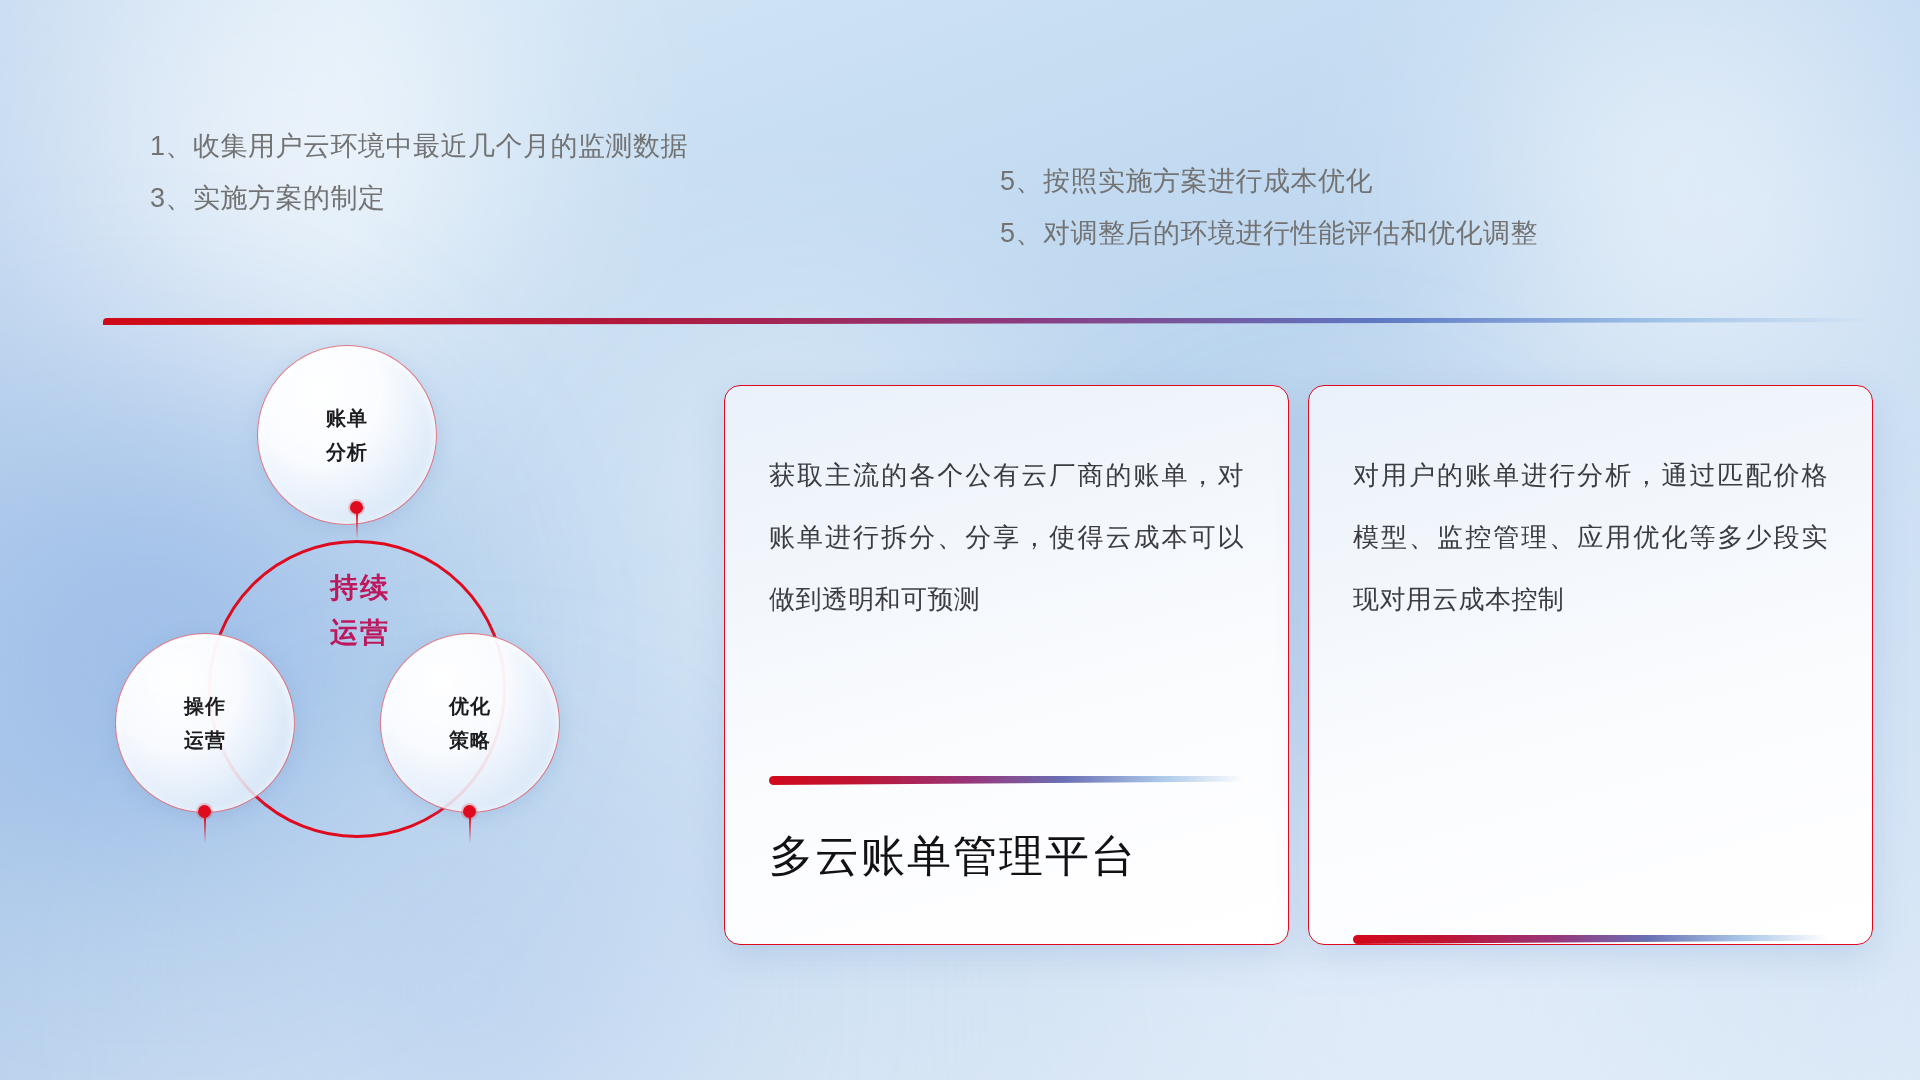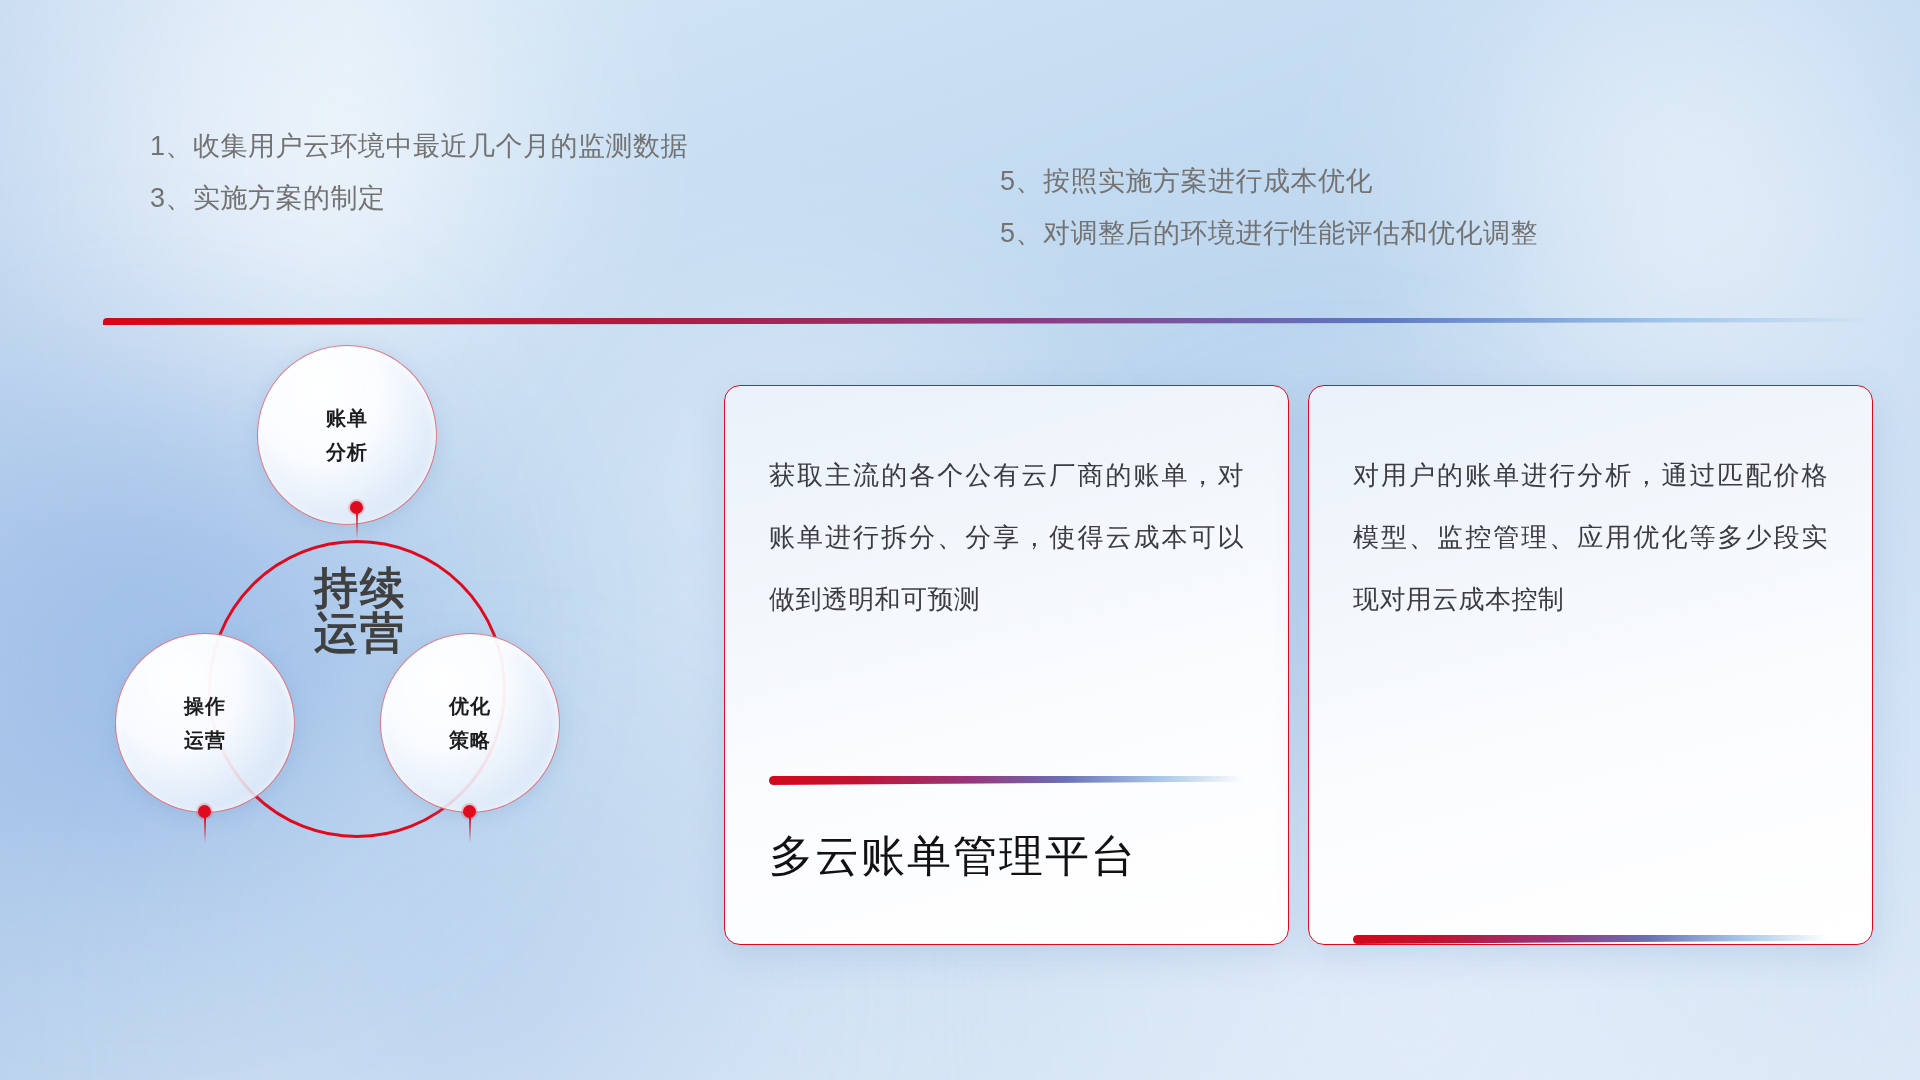--- a/index.html
+++ b/index.html
@@ -75,21 +75,21 @@
     text-align:center;
   }
   .b-top{ left:157px; top:-10px; width:180px; height:180px; }
   .b-left{ left:15px; top:278px; width:180px; height:180px; }
   .b-right{ left:280px; top:278px; width:180px; height:180px; }
   .b-label{
     color:#1d1d1f; font-size:20px; font-weight:700; line-height:34px; letter-spacing:1px;text-align:right;
   }
   .center-label{
     position:absolute; left:195px; top:210px; width:130px;
-    text-align:center; color:#404040; font-size:44px; font-weight:700;
+    text-align:center; color:#be185d; font-size:28px; font-weight:700;
     line-height:45px; letter-spacing:2px;
   }
   .dot{
     position:absolute; width:13px; height:13px; border-radius:50%;
     background:#e00a1e; box-shadow:0 0 0 2px rgba(224,10,30,.18);
   }
   .dot-top{ left:250px; top:146px; }
   .dot-bl{  left:98px;  top:450px; }
   .dot-br{  left:363px; top:450px; }
   .tick{ position:absolute; width:2px; background:linear-gradient(180deg,#e00a1e,rgba(224,10,30,0)); }

